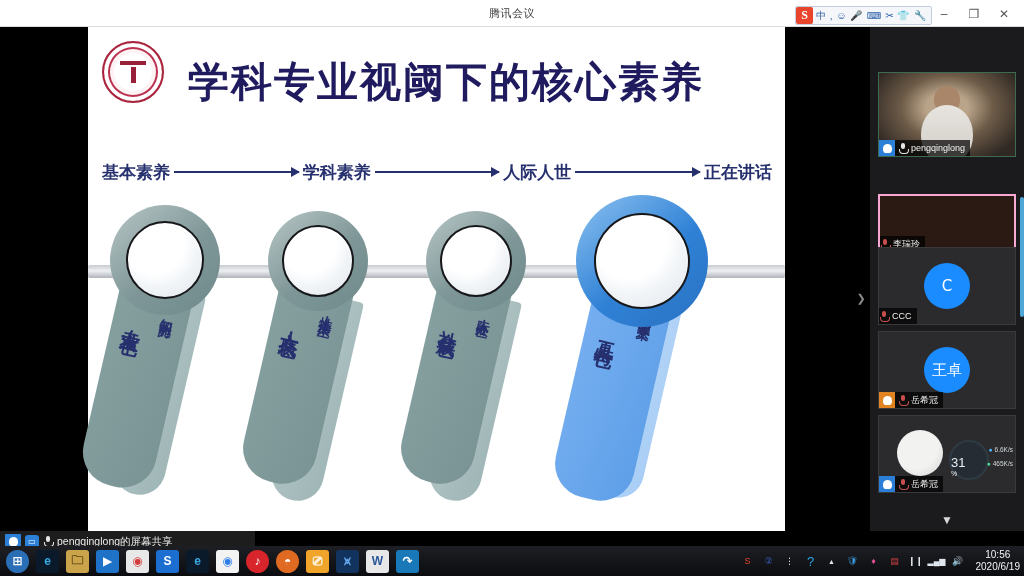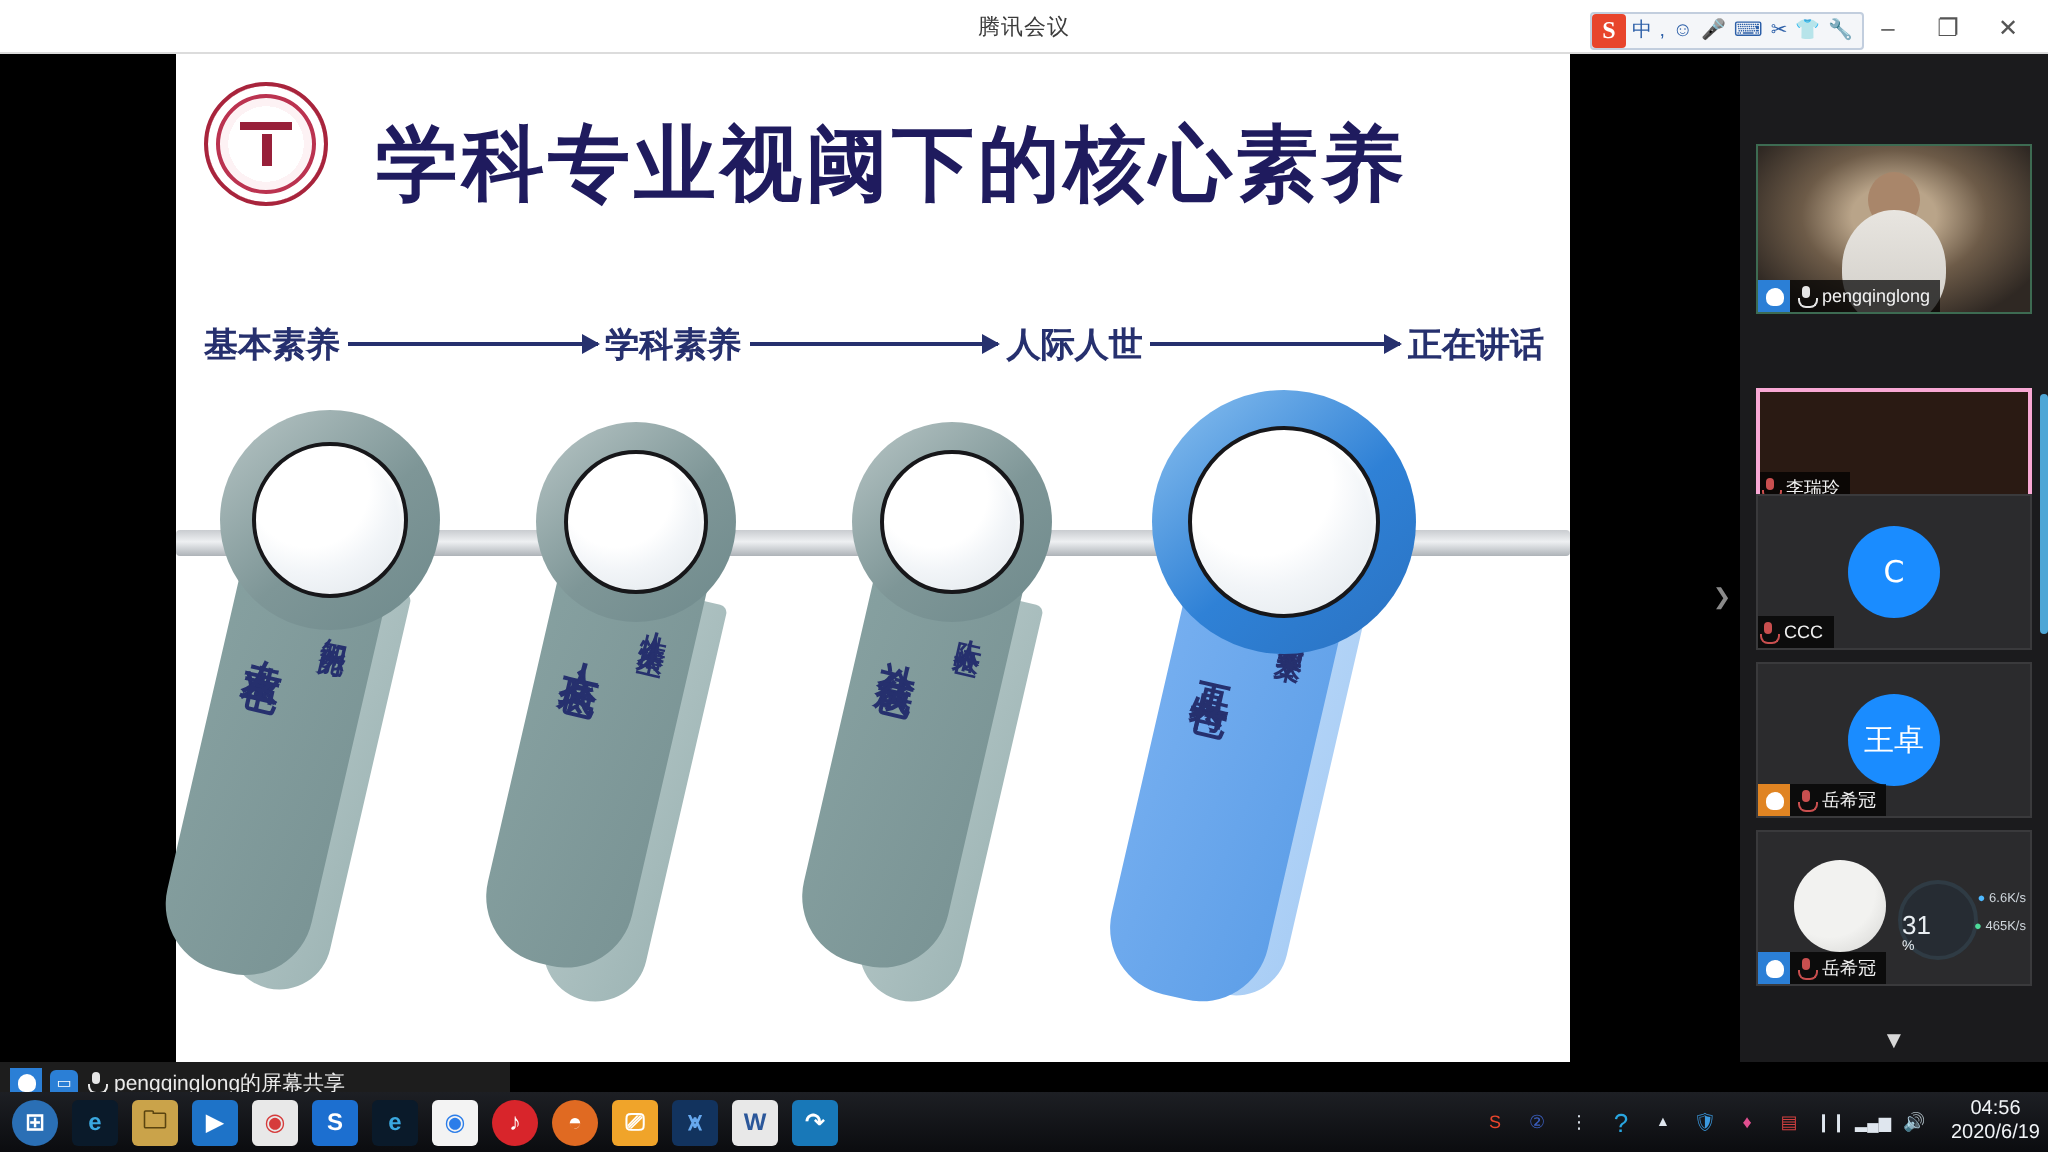--- a/index.html
+++ b/index.html
@@ -444,19 +444,19 @@
       <div class="tray-ico">⋮</div>
       <div class="tray-ico" style="color:#29a6e0;font-size:13px">?</div>
       <div class="tray-ico" style="font-size:7px">▲</div>
       <div class="tray-ico" style="color:#3b9ae0">🛡</div>
       <div class="tray-ico" style="color:#e04f8f">♦</div>
       <div class="tray-ico" style="color:#d04040">▤</div>
       <div class="tray-ico">❙❙</div>
       <div class="tray-ico" style="font-size:8px">▂▄▆</div>
       <div class="tray-ico">🔊</div>
       <div class="clock">
-        <div>04:56</div>
+        <div>10:56</div>
         <div>2020/6/19</div>
       </div>
     </div>
   </div>
 
 </div>
 
 </body></html>

